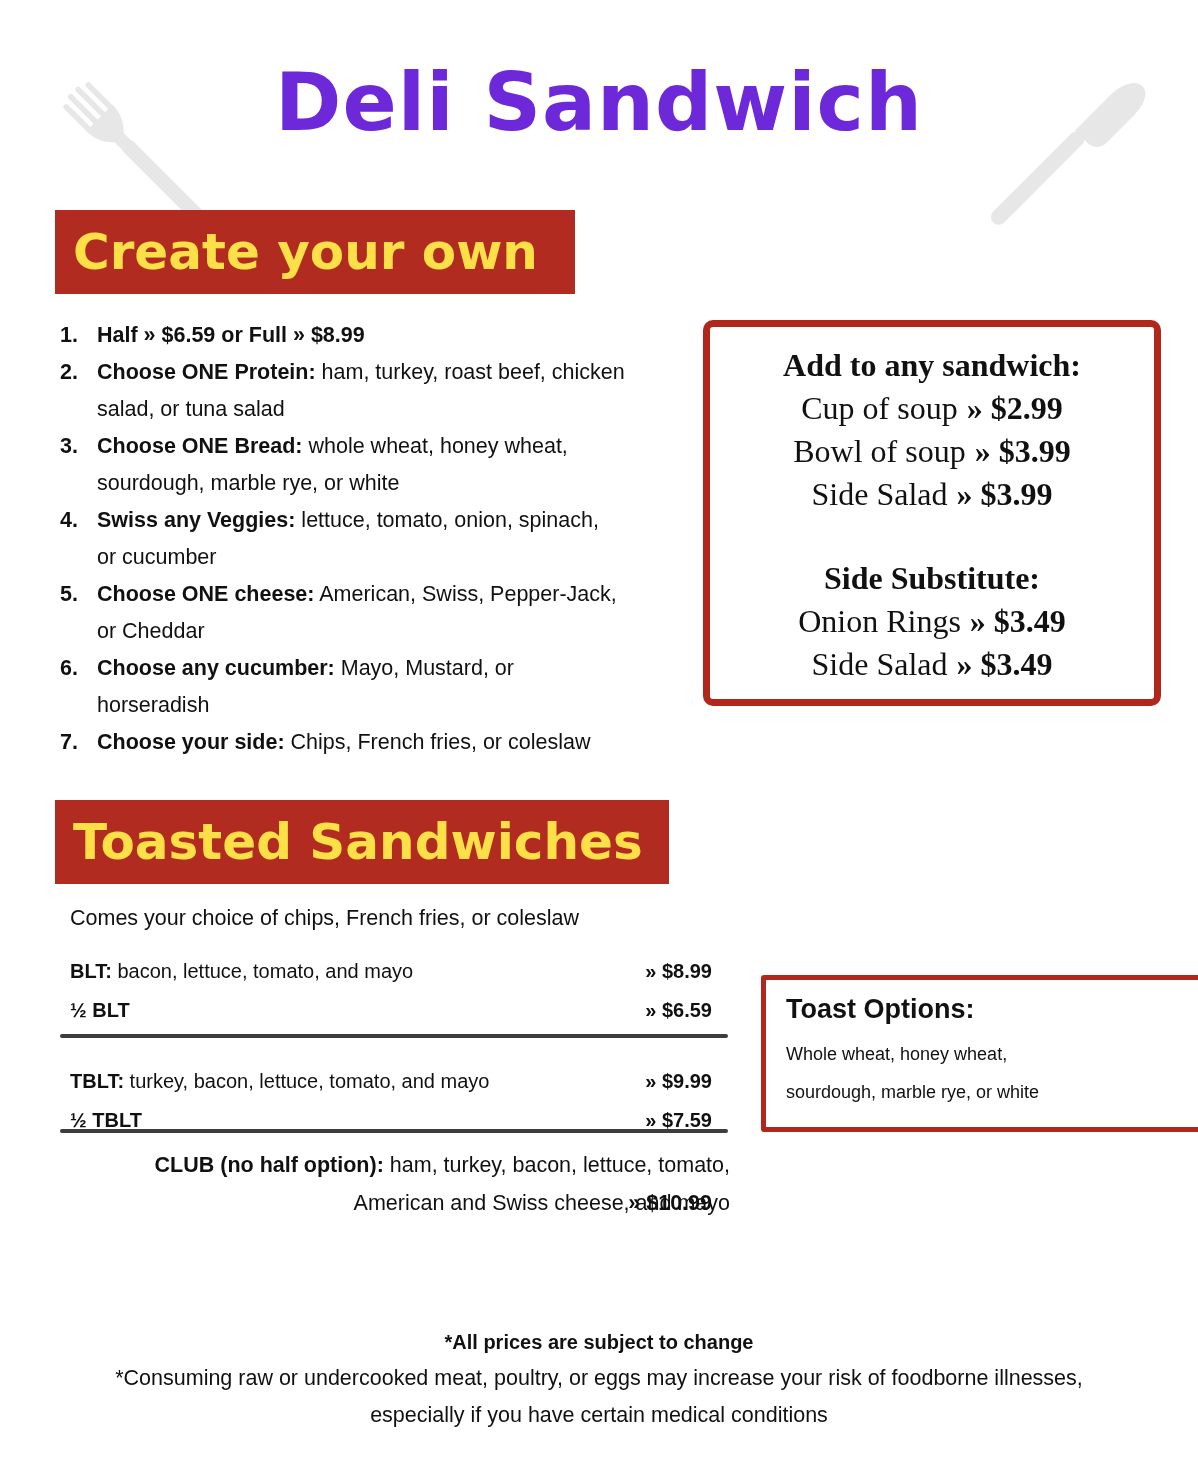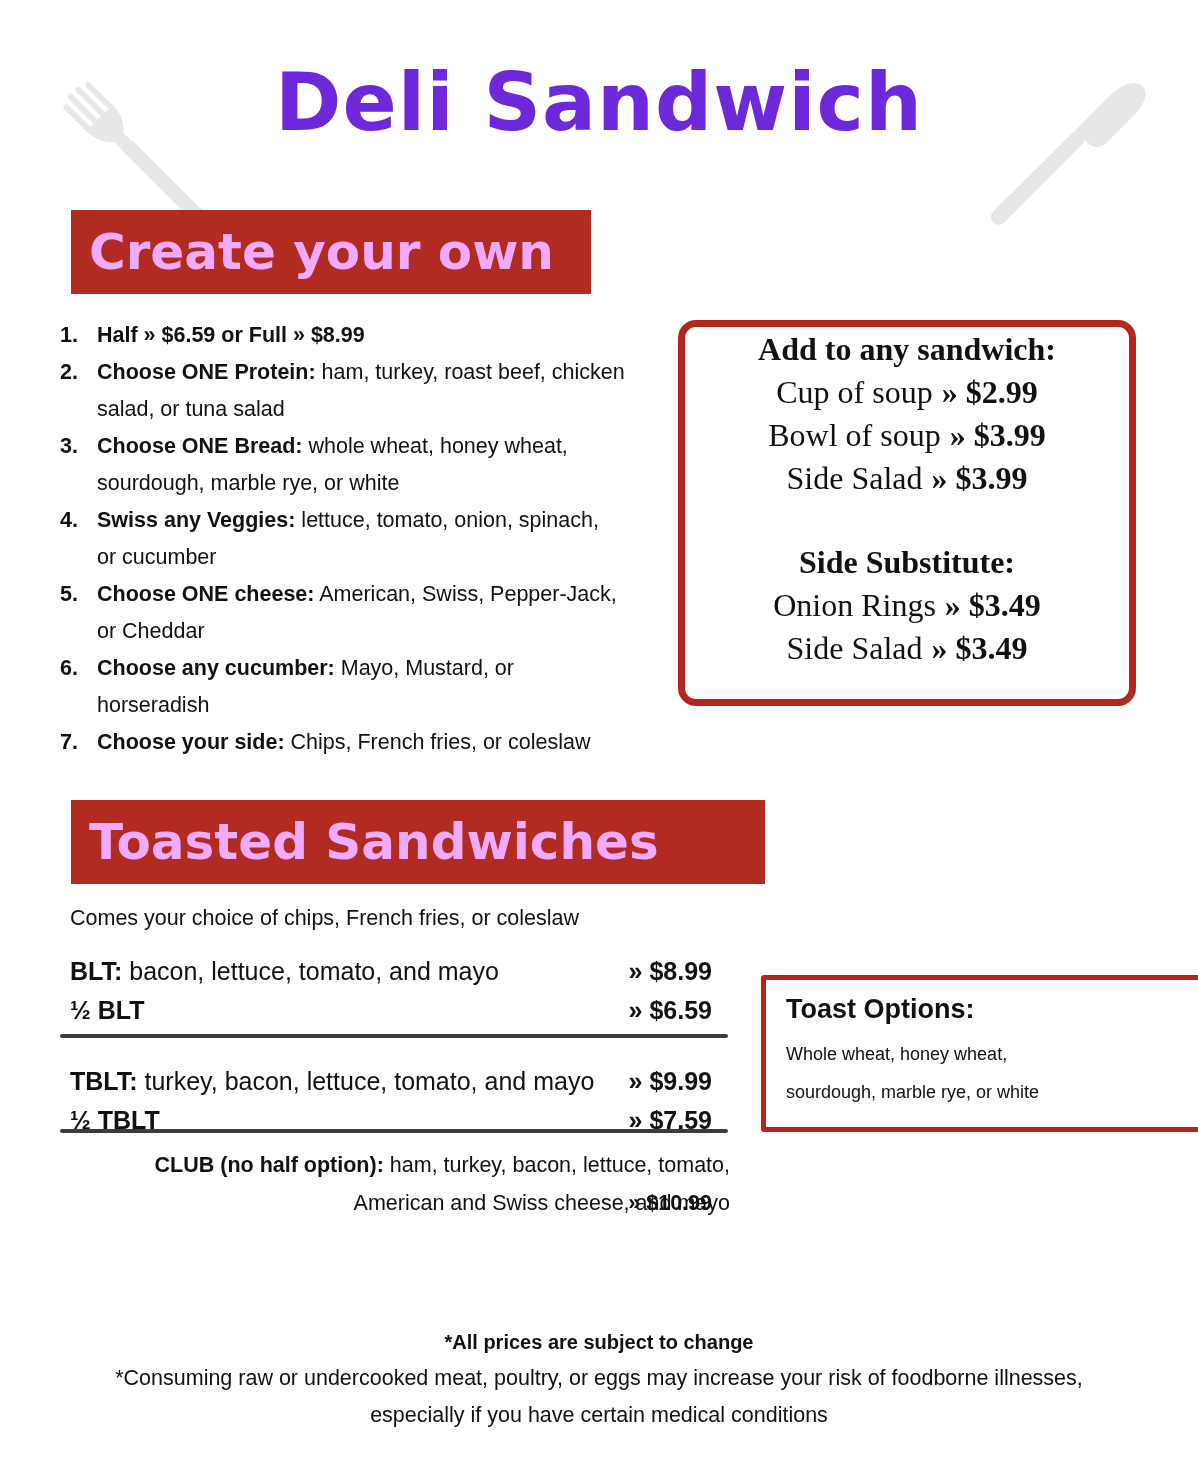--- a/index.html
+++ b/index.html
@@ -11,51 +11,51 @@
   .knife { left:948px; top:36px; }
 
   .page-title {
     position:absolute; top:56px; left:0; width:100%;
     text-align:center;
     font-family:"DejaVu Sans", sans-serif;
     font-weight:800; font-size:80px; letter-spacing:1px; color:#6d28d9;
   }
 
   .banner {
-    position:absolute; background:#B22B21; color:#f0abfc;
+    position:absolute; background:#B22B21; color:#fde047;
     font-family:"DejaVu Sans", sans-serif; font-weight:800;
     font-size:50px; letter-spacing:0px;
-    display:flex; align-items:center; padding-left:18px;margin-left:16px;
+    display:flex; align-items:center; padding-left:18px;
   }
   .banner-create  { left:55px; top:210px; width:520px; height:84px; }
-  .banner-toasted { left:55px; top:800px; width:694px; height:84px; }
+  .banner-toasted { left:55px; top:800px; width:614px; height:84px; }
 
   .create-list { position:absolute; left:60px; top:317px; width:640px; }
   .create-item { display:flex; font-size:21.5px; line-height:37px; }
   .create-item .num { width:37px; font-weight:700; flex:none; }
   .create-item .content { width:600px; white-space:pre-wrap; }
   .create-item .lead { font-weight:700; }
 
   .add-box {
-    position:absolute; left:678px; top:320px; width:458px; height:386px;
-    border:7px solid #B2271C; border-radius:18px;
+    position:absolute; left:703px; top:320px; width:458px; height:386px;
+    border:7px solid #B2271C; border-radius:10px;
     text-align:center; font-family:"Liberation Serif", serif;
-    padding-top:0;
+    padding-top:16px;
   }
   .serif-heading { font-size:32px; font-weight:700; line-height:44px; }
   .serif-line    { font-size:32px; line-height:43px; }
   .serif-line b  { margin-left:9px; }
   .add-gap { height:40px; }
 
   .note { position:absolute; left:70px; top:906px; font-size:21.5px; }
 
   .price-group { position:absolute; left:70px; width:642px; }
   .group-1 { top:952px; }
   .group-2 { top:1062px; }
-  .price-row { display:flex; justify-content:space-between; font-size:25px; line-height:39px; }
+  .price-row { display:flex; justify-content:space-between; font-size:20px; line-height:39px; }
   .price-row .lead { font-weight:700; }
   .price-row .price { font-weight:700; flex:none; }
 
   .rule { position:absolute; left:60px; width:668px; height:4px; background:#3d3d3d; border-radius:2px; }
   .rule-1 { top:1034px; }
   .rule-2 { top:1129px; }
 
   .club-block { position:absolute; left:70px; top:1146px; width:660px; font-size:21.5px; line-height:38px;text-align:right; }
   .club-block .text { white-space:pre-wrap; }
   .club-block .lead { font-weight:700; }

